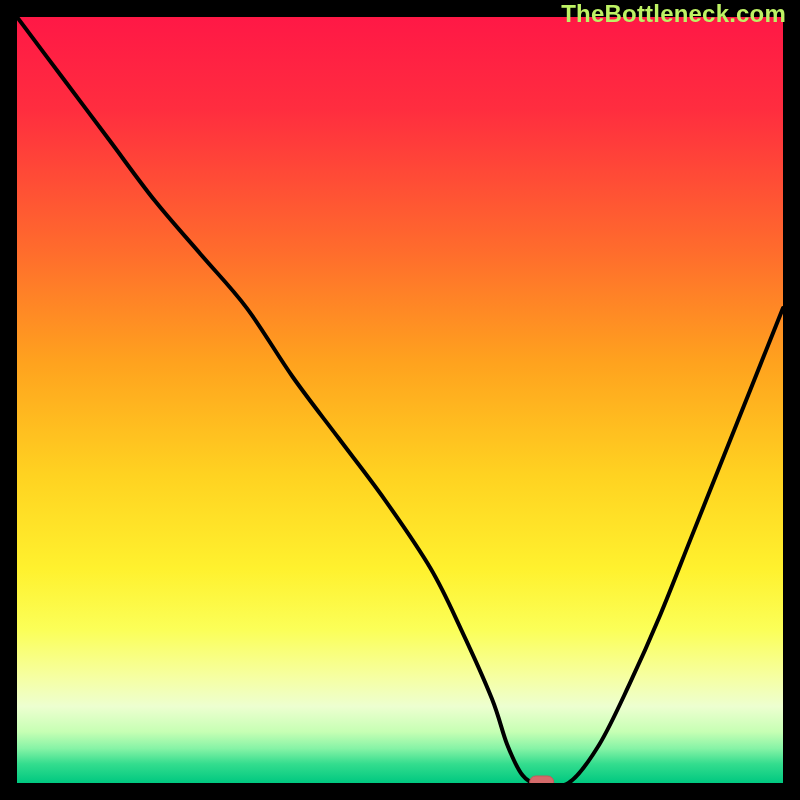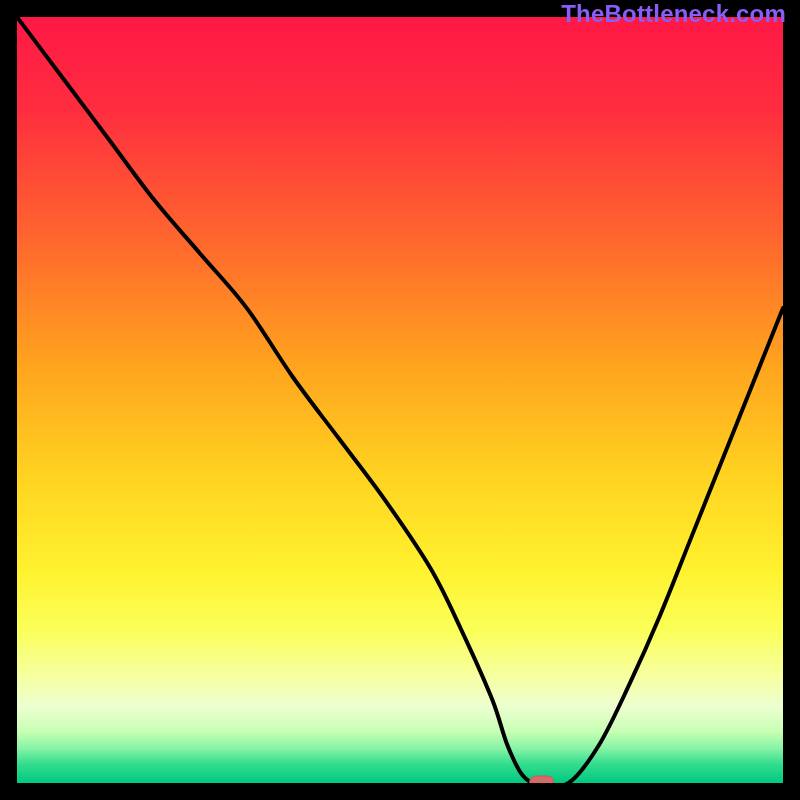--- a/index.html
+++ b/index.html
@@ -28,21 +28,21 @@
     width: 766px;
     height: 766px;
   }
   .attribution {
     position: absolute;
     top: 0;
     right: 14px;
     font-family: Arial, Helvetica, sans-serif;
     font-size: 24px;
     font-weight: 700;
-    color: #8b5cf6;
+    color: #bef264;
     letter-spacing: 0.2px;
   }
 </style>
 </head>
 <body>
 
 <div class="stage">
   <div class="plot">
     <svg id="svg" viewBox="0 0 766 766" xmlns="http://www.w3.org/2000/svg">
       <defs>

